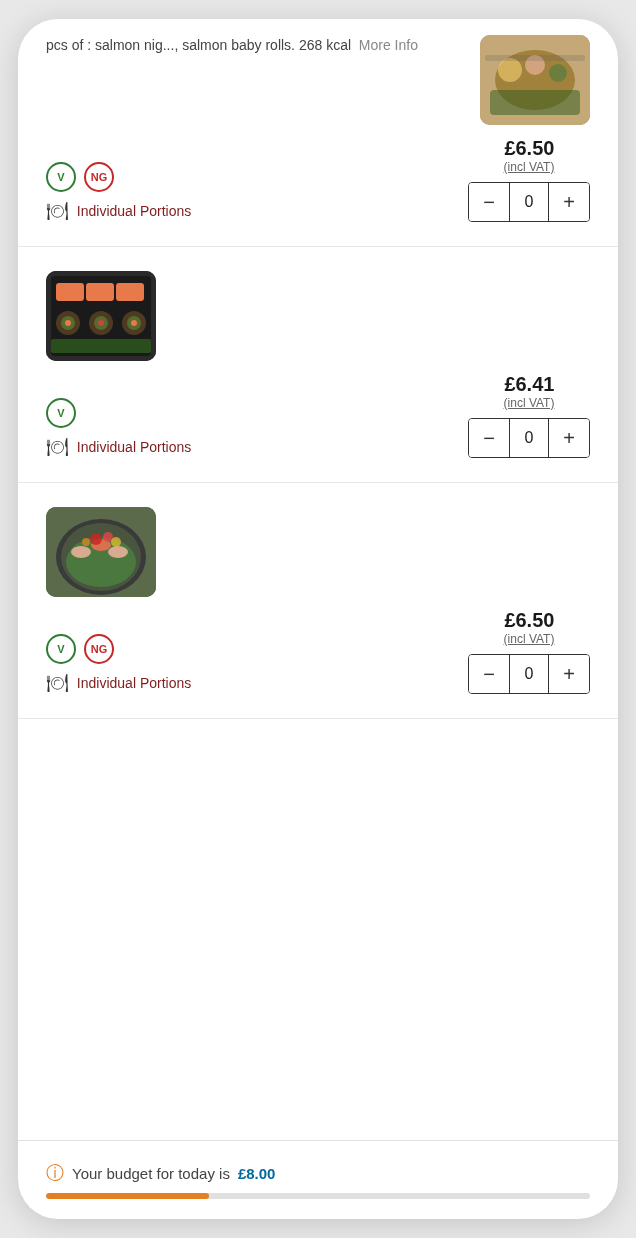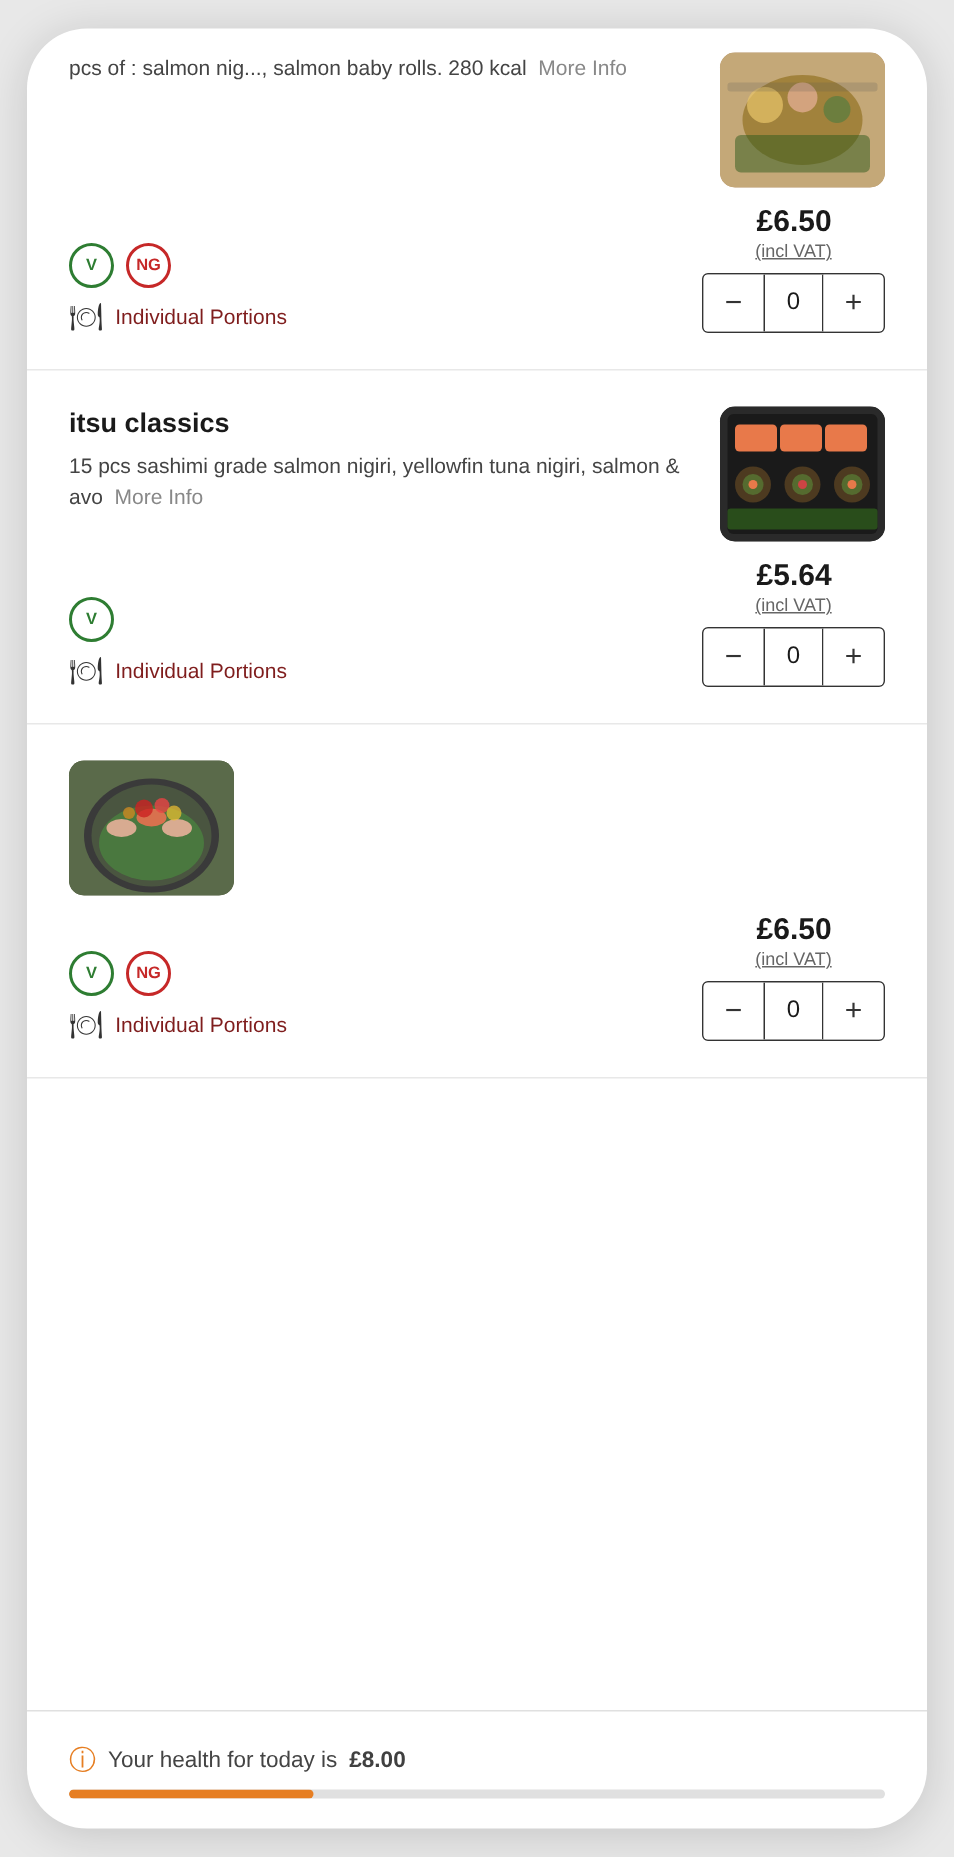--- a/index.html
+++ b/index.html
@@ -250,21 +250,21 @@
       color: #444;
     }
 
     .budget-icon {
       color: #e67e22;
       font-size: 18px;
     }
 
     .budget-amount {
       font-weight: 700;
-      color: #404040;
+      color: #0369a1;
       text-align: right;
     }
 
     .budget-progress {
       width: 100%;
       height: 6px;
       background: #e0e0e0;
       border-radius: 3px;
       overflow: hidden;
     }
@@ -296,21 +296,21 @@
 </head>
 <body>
 
 <div class="phone-container">
   <div class="scroll-content">
 
     <div class="partial-item">
       <div class="partial-top">
         <div class="partial-text">
           <p class="partial-description">
-            <span>pcs of : salmon nig..., salmon baby rolls. 280 kcal</span>
+            <span>pcs of : salmon nig..., salmon baby rolls. 268 kcal</span>
             &nbsp;<span class="more-info-link">More Info</span>
           </p>
         </div>
         <div class="img-placeholder sushi-img-1">
           <svg width="110" height="90" viewBox="0 0 110 90">
             <rect width="110" height="90" fill="#c4a878"></rect>
             <ellipse cx="55" cy="45" rx="40" ry="30" fill="#8b6914" opacity="0.6"></ellipse>
             <rect x="10" y="55" width="90" height="25" fill="#2d5a1b" opacity="0.5" rx="4"></rect>
             <circle cx="30" cy="35" r="12" fill="#e8c46a" opacity="0.7"></circle>
             <circle cx="55" cy="30" r="10" fill="#e8b09a" opacity="0.7"></circle>
@@ -339,27 +339,20 @@
             <button class="qty-btn">−</button>
             <div class="qty-value">0</div>
             <button class="qty-btn">+</button>
           </div>
         </div>
       </div>
     </div>
 
     <div class="menu-item">
       <div class="item-top">
-        <div class="item-text">
-          <div class="item-name">itsu classics</div>
-          <p class="item-description">
-            <span>15 pcs sashimi grade salmon nigiri, yellowfin tuna nigiri, salmon &amp; avo</span>
-            &nbsp;<span class="more-info-link">More Info</span>
-          </p>
-        </div>
         <div class="img-placeholder sushi-img-2">
           <svg width="110" height="90" viewBox="0 0 110 90">
             <rect width="110" height="90" fill="#2a2a2a"></rect>
             <rect x="5" y="5" width="100" height="80" fill="#1a1a1a" rx="4"></rect>
 
             <rect x="10" y="12" width="28" height="18" fill="#e8794a" rx="3"></rect>
             <rect x="40" y="12" width="28" height="18" fill="#e8794a" rx="3"></rect>
             <rect x="70" y="12" width="28" height="18" fill="#e8794a" rx="3"></rect>
 
             <circle cx="22" cy="52" r="12" fill="#4d3a20"></circle>
@@ -381,21 +374,21 @@
           <div class="badges">
             <div class="badge badge-v">V</div>
           </div>
           <div class="portions-row">
             <span class="portions-icon">🍽</span>
             <span class="portions-label">Individual Portions</span>
           </div>
         </div>
         <div class="item-price-qty">
           <div class="price">
-            <div class="price-amount">£5.64</div>
+            <div class="price-amount">£6.41</div>
             <div class="price-vat">(incl VAT)</div>
           </div>
           <div class="quantity-control">
             <button class="qty-btn">−</button>
             <div class="qty-value">0</div>
             <button class="qty-btn">+</button>
           </div>
         </div>
       </div>
     </div>
@@ -446,21 +439,21 @@
           </div>
         </div>
       </div>
     </div>
 
     <div style="flex:1;"></div>
 
     <div class="budget-bar">
       <div class="budget-text">
         <span class="budget-icon">ⓘ</span>
-        <span>Your health for today is</span>
+        <span>Your budget for today is</span>
         <span class="budget-amount">£8.00</span>
       </div>
       <div class="budget-progress">
         <div class="budget-progress-fill" style="width: 30%;"></div>
       </div>
     </div>
 
   </div>
 </div>
 

